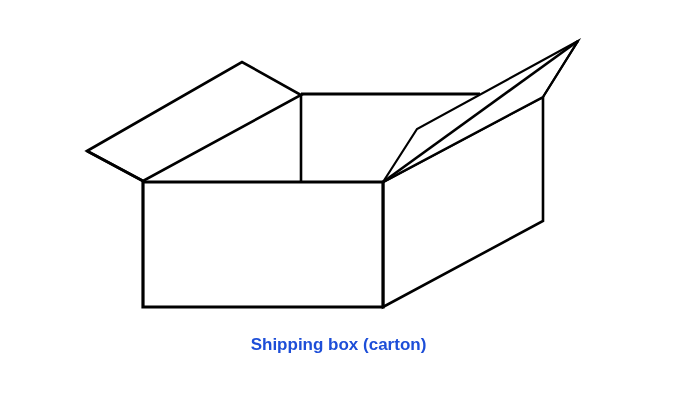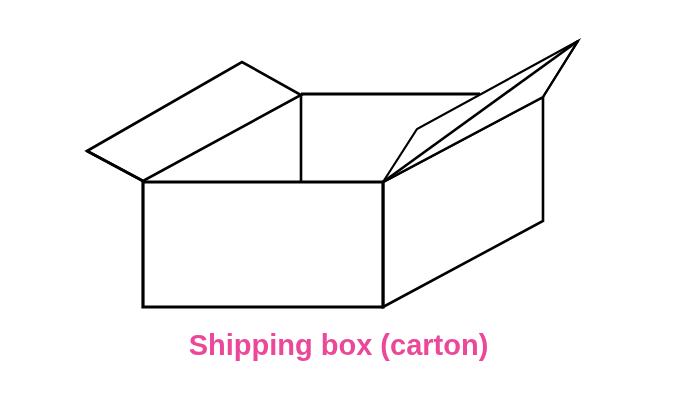--- a/index.html
+++ b/index.html
@@ -55,23 +55,23 @@
   .caption-layer {
     position: absolute;
     left: 0;
     right: 0;
     top: 330px;
     text-align: center;
   }
   .caption-text {
     display: inline-block;
     font-family: "Liberation Sans", sans-serif;
-    font-size: 29px;
+    font-size: 17px;
     font-weight: bold;
-    color: #ec4899;
+    color: #1d4ed8;
     letter-spacing: 0px;
     line-height: 30px;
     white-space: nowrap;
   }
 </style>
 </head>
 <body>
 
 <div id="figure-root">
 

